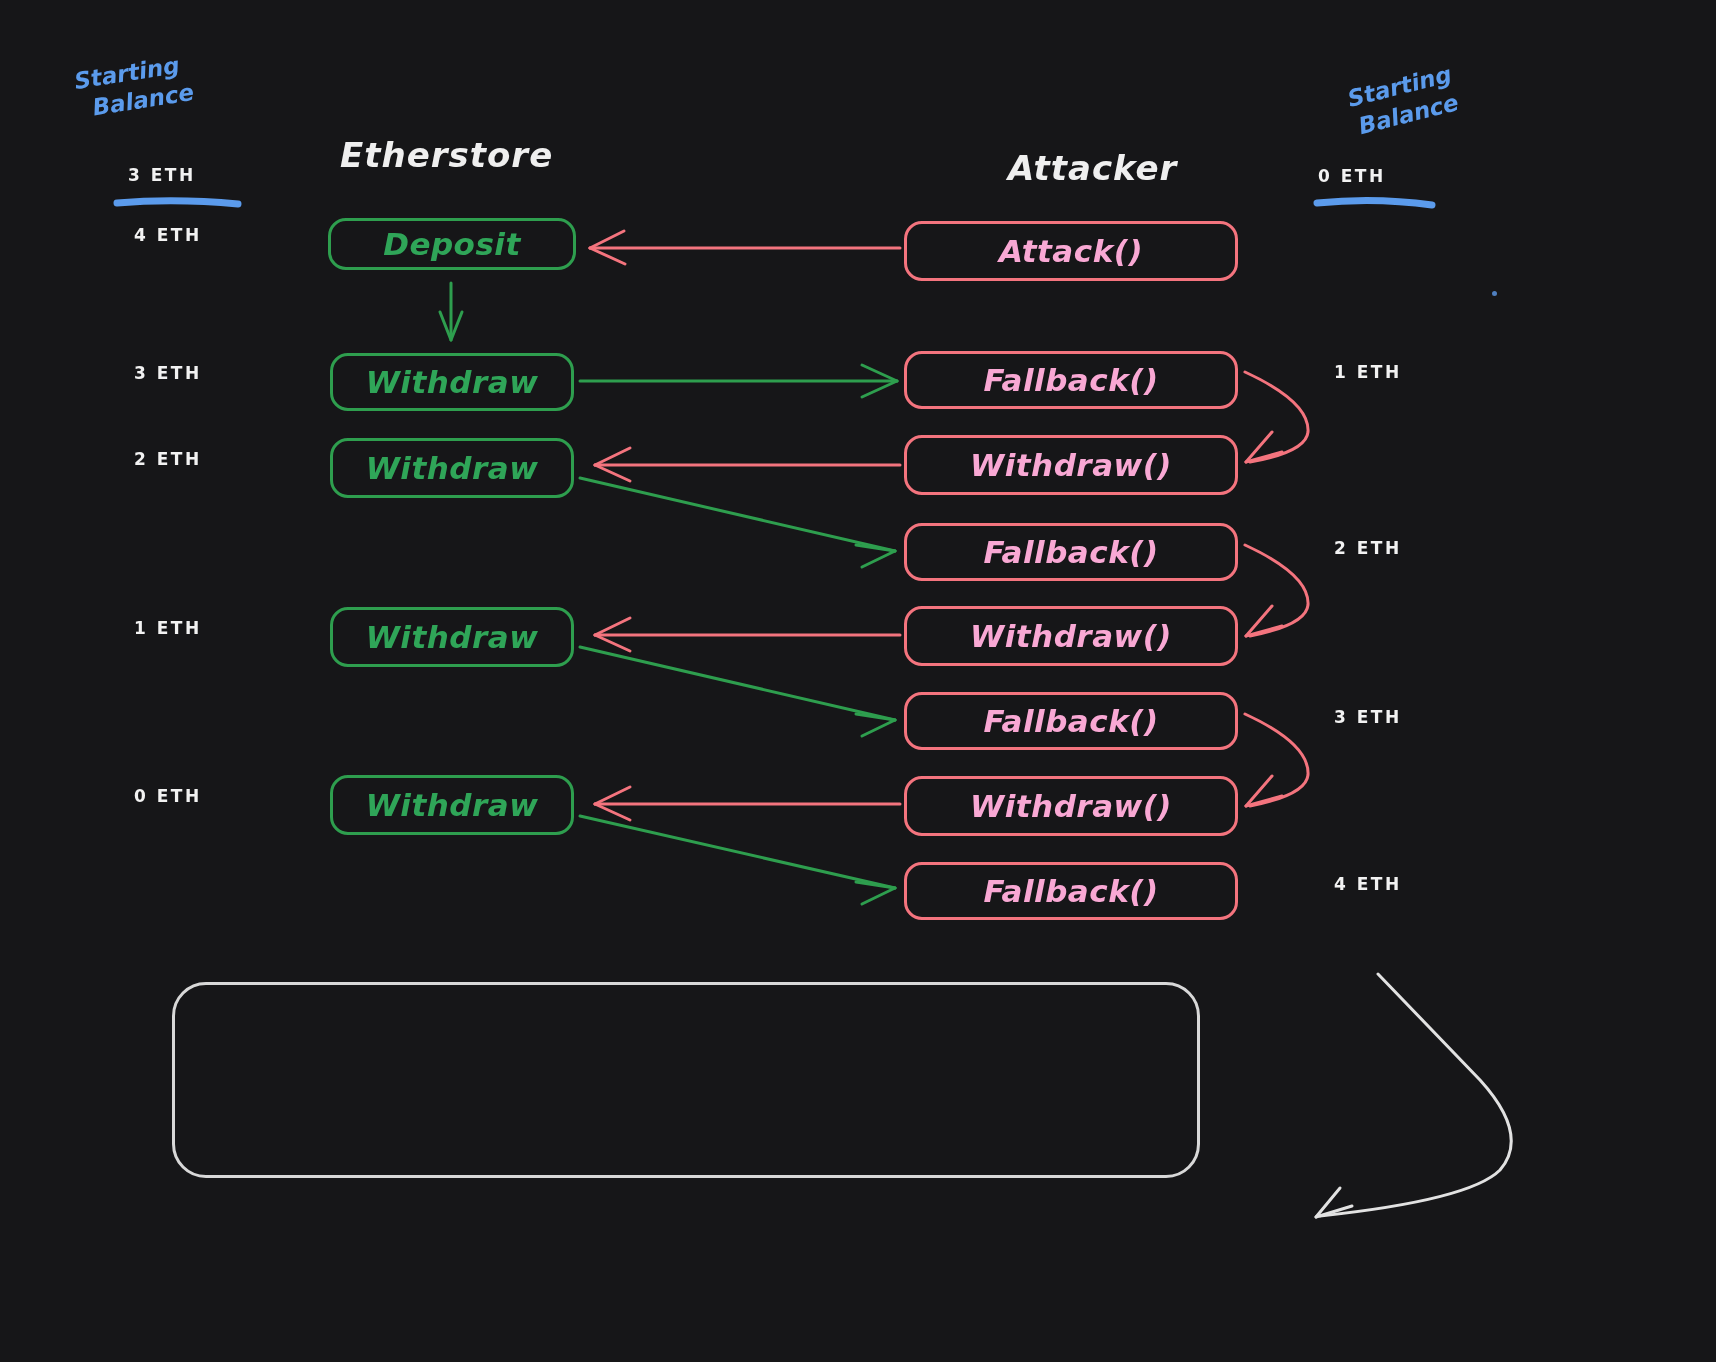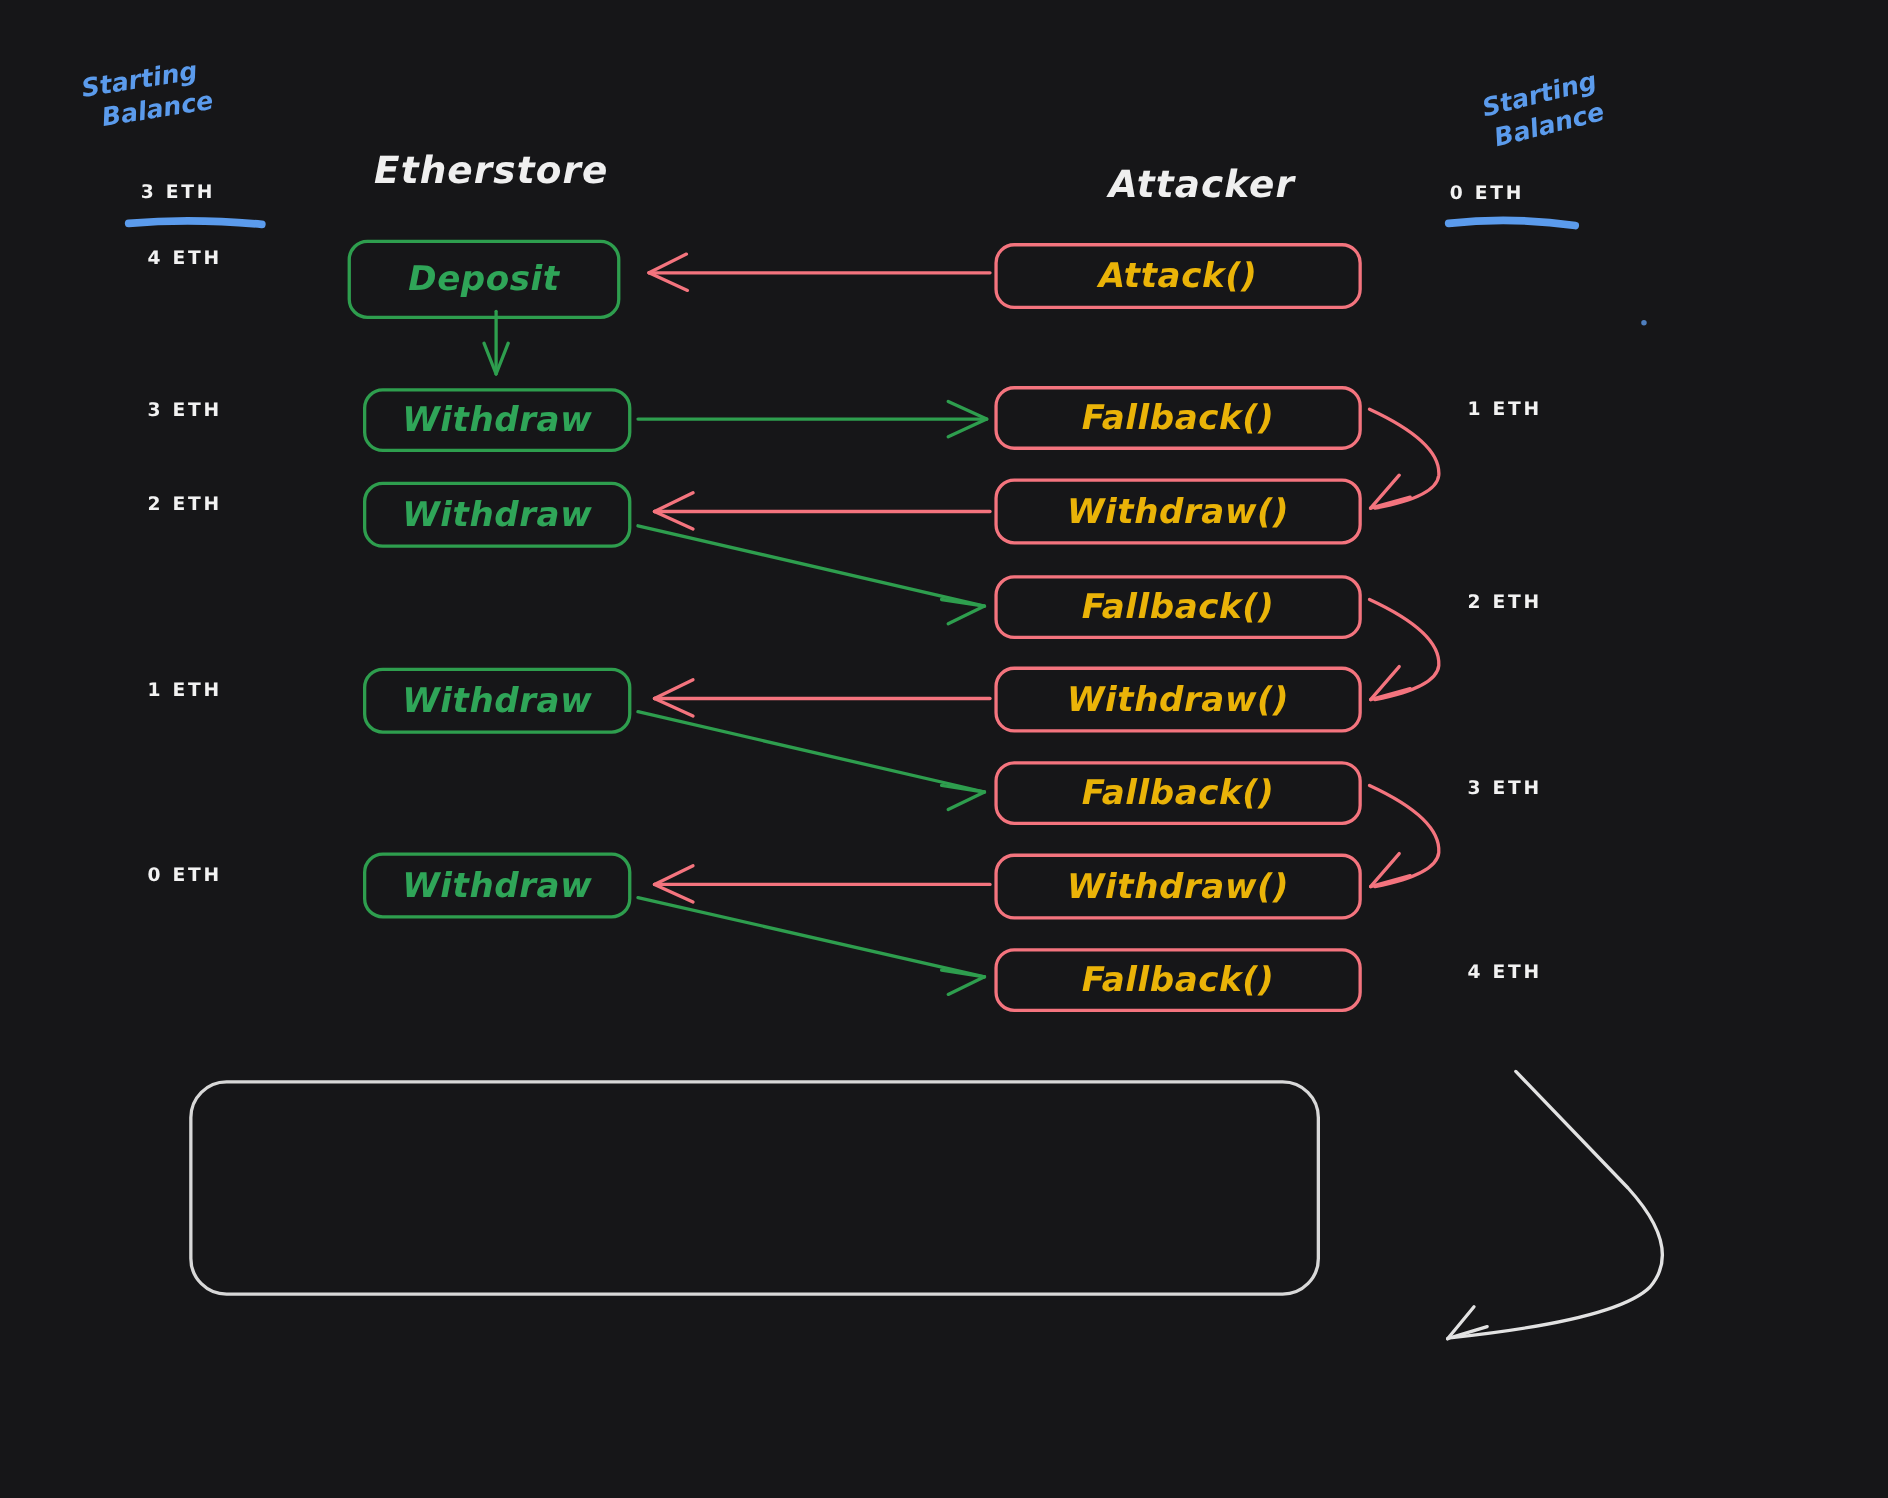--- a/index.html
+++ b/index.html
@@ -5,21 +5,21 @@
   html,body{margin:0;padding:0;background:#161618;}
   #stage{position:relative;width:1716px;height:1362px;background:#161618;overflow:hidden;
          font-family:"DejaVu Sans",sans-serif;}
   svg#canvas{position:absolute;inset:0;width:1716px;height:1362px;}
 
   
   .node{position:absolute;box-sizing:border-box;border-width:3px;border-style:solid;
         border-radius:18px;display:flex;align-items:center;justify-content:center;
         letter-spacing:.5px;}
   .node.green{border-color:#2e9e4e;color:#2fa558;}
-  .node.red{border-color:#f4747e;color:#eab308;}
+  .node.red{border-color:#f4747e;color:#f9a8d4;}
   .node .lbl{font-size:31px;font-weight:600;font-style:italic;
              font-family:"DejaVu Sans",sans-serif;}
 
   
   .colhead{position:absolute;color:#efefef;font-size:34px;font-weight:600;
            font-style:italic;letter-spacing:1px;white-space:nowrap;}
 
   
   .eth{position:absolute;color:#f2f2f2;font-size:17px;font-weight:600;
        letter-spacing:2.5px;white-space:nowrap;}
@@ -158,21 +158,21 @@
     </div>
 
   <div id="right-balances">
       <div class="eth" style="left: 1334px; top: 362px;">1 ETH</div>
       <div class="eth" style="left: 1334px; top: 538px;">2 ETH</div>
       <div class="eth" style="left: 1334px; top: 707px;">3 ETH</div>
       <div class="eth" style="left: 1334px; top: 874px;">4 ETH</div>
     </div>
 
   <div id="etherstore-nodes">
-      <div class="node green" style="left: 316px; top: 218px; width: 248px; height: 72px;">
+      <div class="node green" style="left: 328px; top: 218px; width: 248px; height: 52px;">
         <span class="lbl">Deposit</span>
       </div>
       <div class="node green" style="left: 330px; top: 353px; width: 244px; height: 58px;">
         <span class="lbl">Withdraw</span>
       </div>
       <div class="node green" style="left: 330px; top: 438px; width: 244px; height: 60px;">
         <span class="lbl">Withdraw</span>
       </div>
       <div class="node green" style="left: 330px; top: 607px; width: 244px; height: 60px;">
         <span class="lbl">Withdraw</span>

